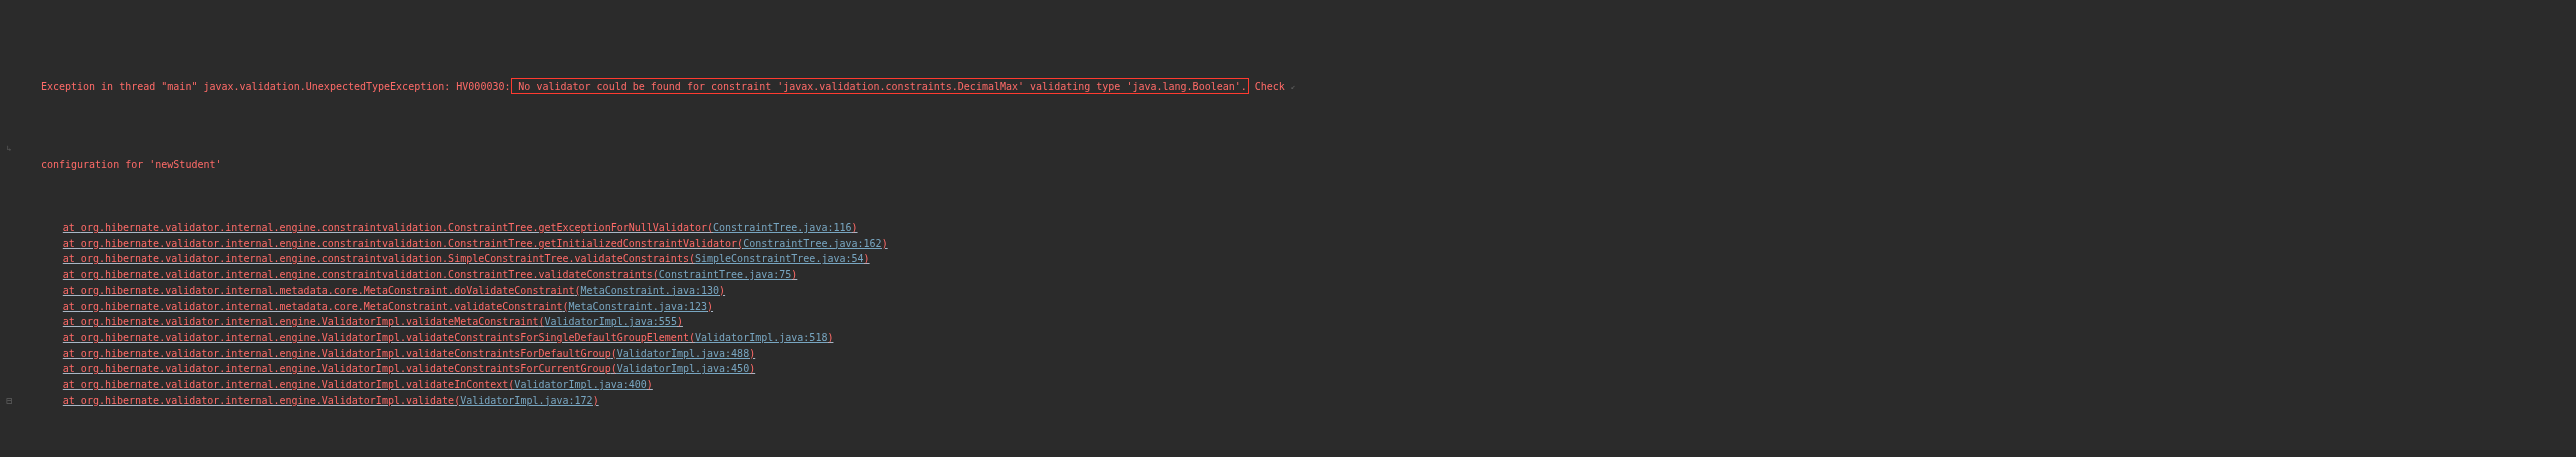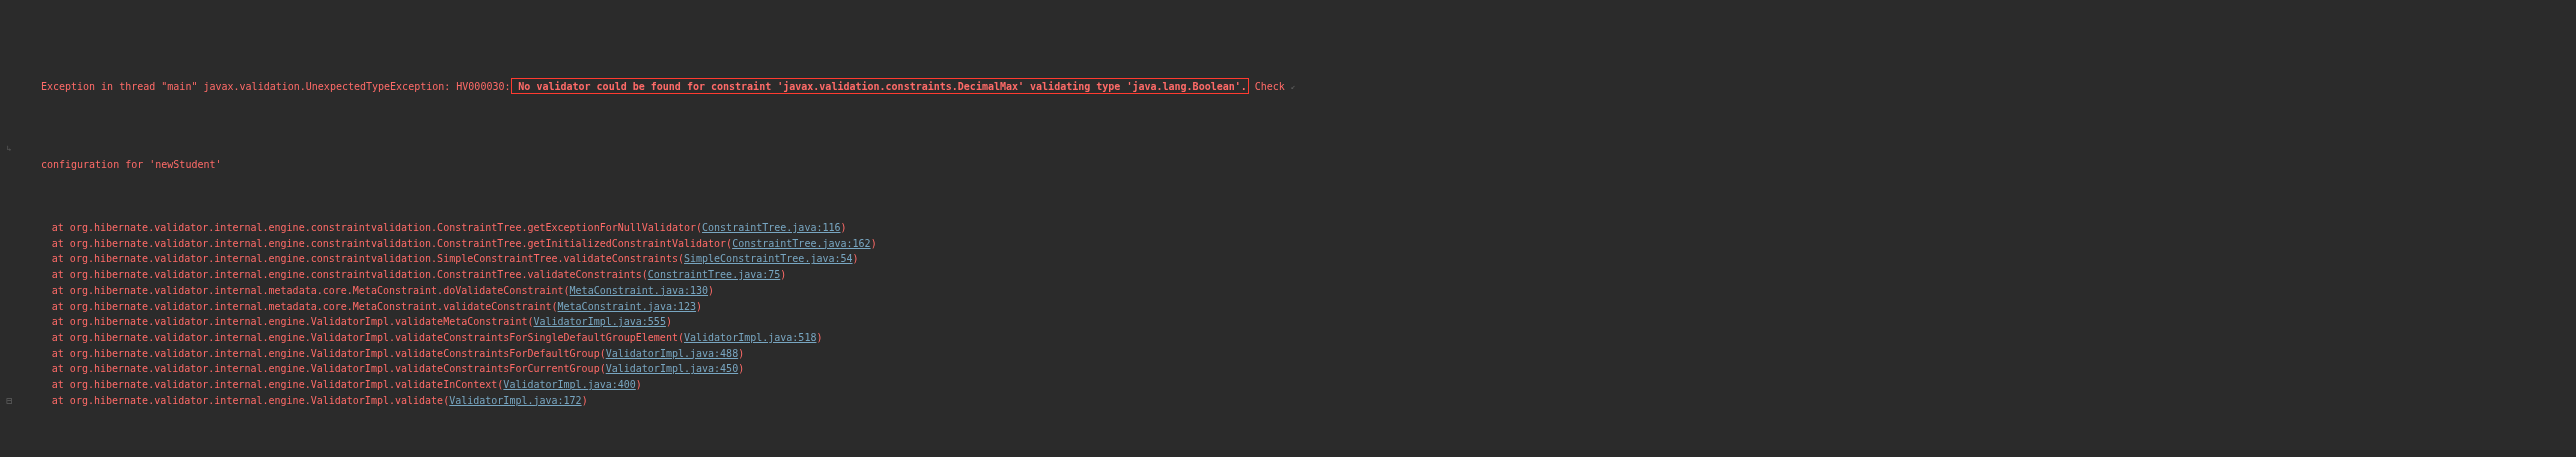--- a/index.html
+++ b/index.html
@@ -29,23 +29,22 @@
   .link {
     color: #78a6c1;
     text-decoration: underline;
     cursor: pointer;
   }
   .red-text { color: #ff6b68; }
   .highlight-box {
     border: 1.1px solid #ff3b30;
     display: inline;
     padding: 1.5px 0.8px;
-    font-weight: bold;
   }
-  .indent-block { margin-left: 35px; display: inline-block; }
+  .indent-block { margin-left: 46px; display: inline-block; text-decoration: underline; }
   .wrap-icon {
     color: #606060;
     font-size: 7.7px;
     display: inline-block;
     vertical-align: middle;
   }
   .content-row { display: flex; align-items: flex-start; }
   .line-content { flex: 1; }
 </style>
 </head>

